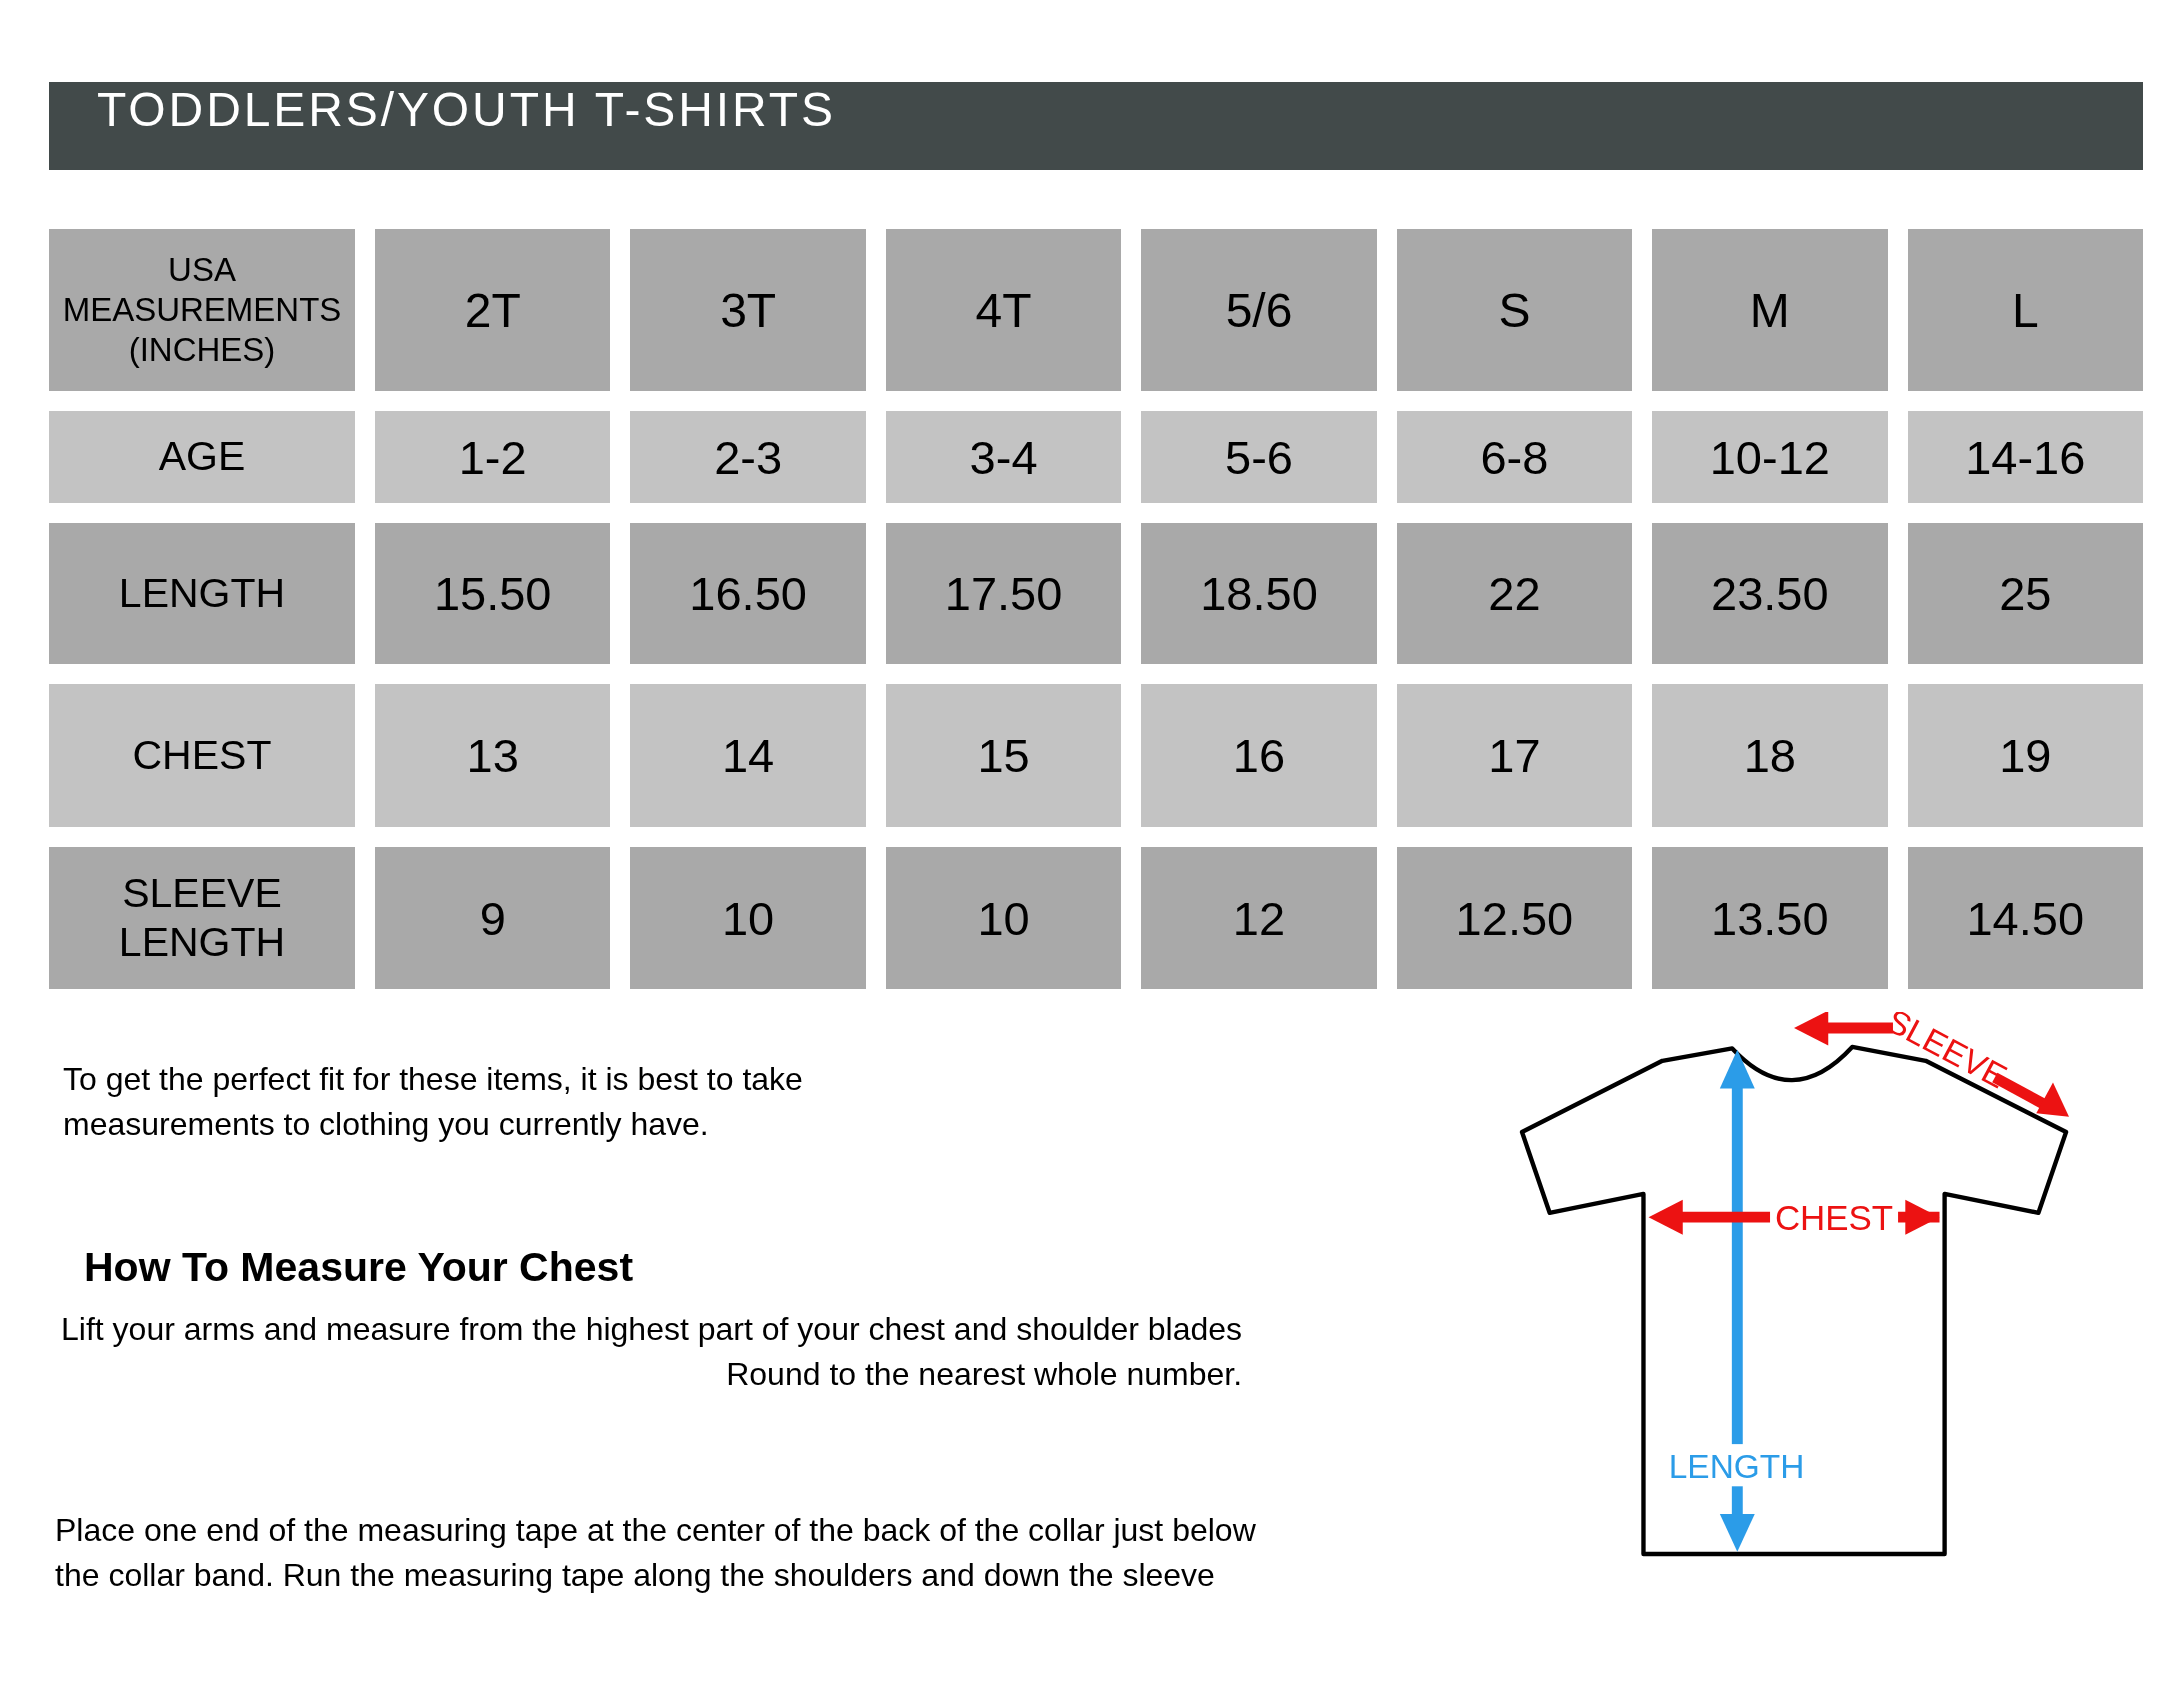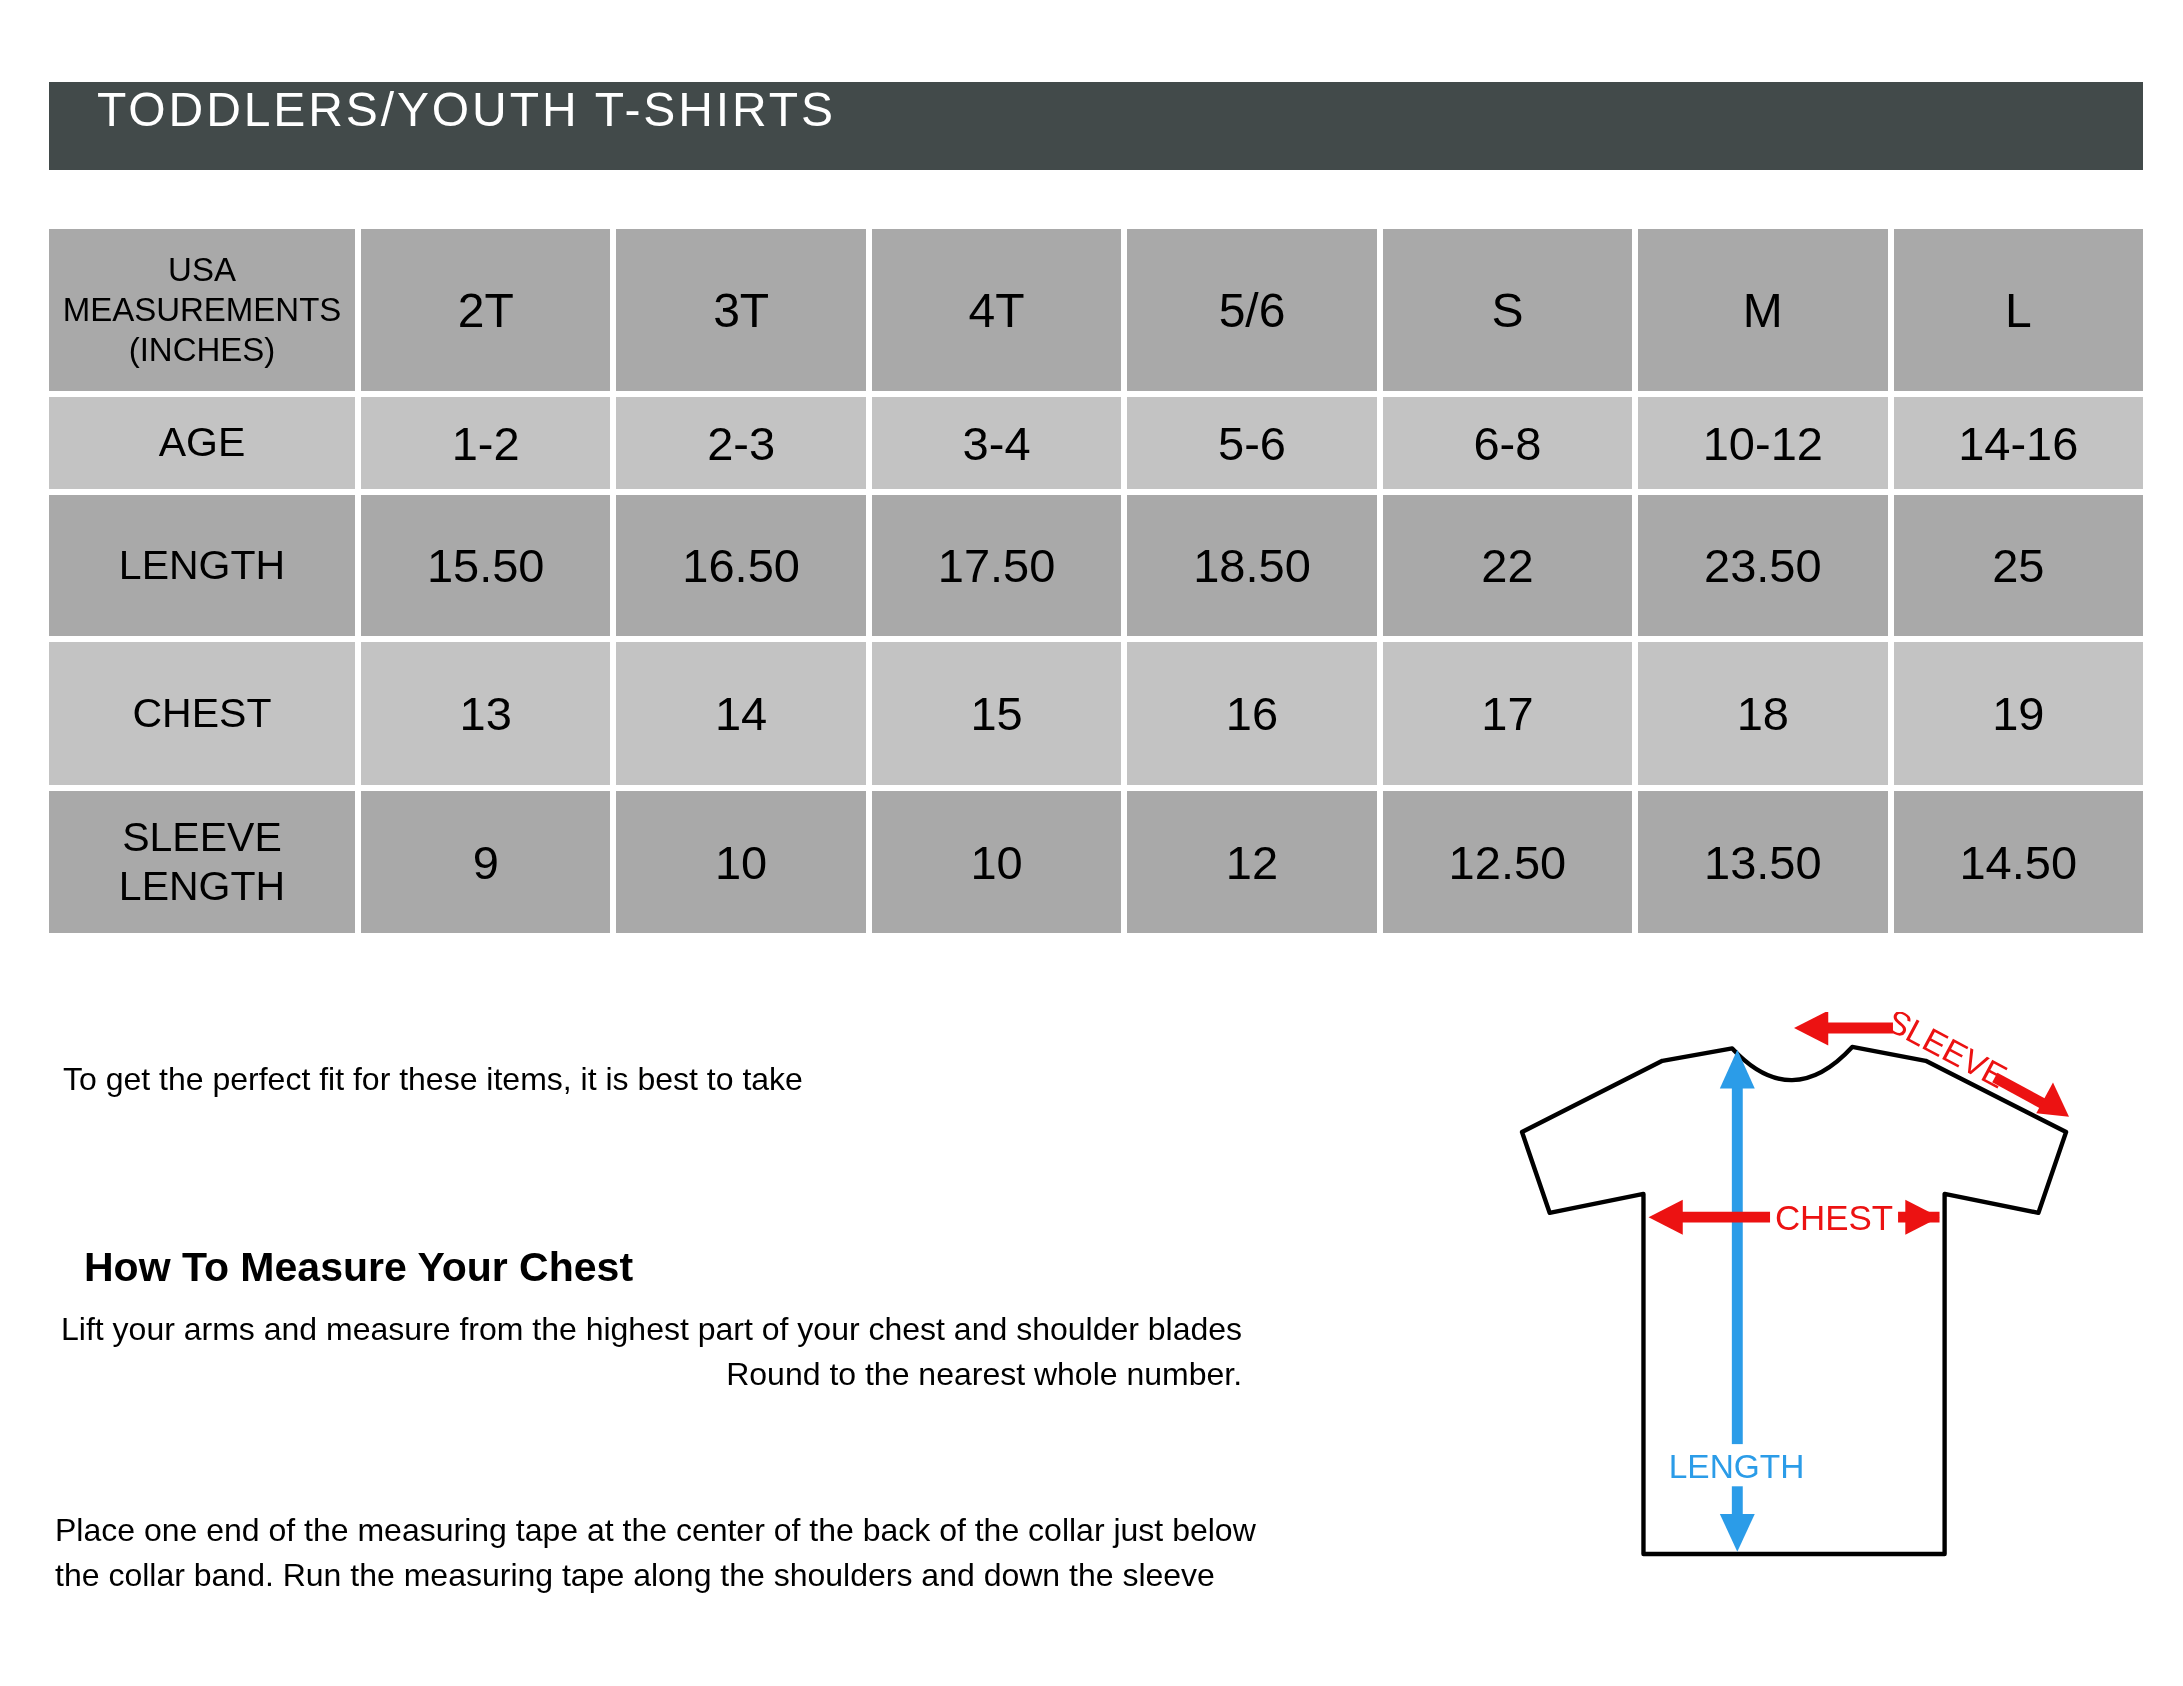--- a/index.html
+++ b/index.html
@@ -20,21 +20,21 @@
   }
   .titlebar span{
     color:#ffffff;font-size:48px;letter-spacing:2.9px;white-space:nowrap;
   }
   
   .size-table{
     position:absolute;left:49px;top:229px;width:2094px;
     display:grid;
     grid-template-columns:306px repeat(7,1fr);
     grid-template-rows:162px 92px 141px 143px 142px;
-    gap:6px;
+    gap:20px;
   }
   .cell{
     display:flex;align-items:center;justify-content:center;
     text-align:center;color:#000;
   }
   .dark{background:#a9a9a9;}
   .light{background:#c3c3c3;text-align:right;}
   .corner{font-size:33px;line-height:1.22;white-space:pre-line;}
   .colhead{font-size:48px;}
   .rowlabel{font-size:41px;line-height:1.2;padding:0 22px;}
@@ -101,20 +101,21 @@
       <div class="cell dark value">10</div>
       <div class="cell dark value">10</div>
       <div class="cell dark value">12</div>
       <div class="cell dark value">12.50</div>
       <div class="cell dark value">13.50</div>
       <div class="cell dark value">14.50</div>
     </div>
 
   <p class="note-p" id="intro-para">
     <span>To get the perfect fit for these items, it is best to take</span><br>
+    <span>measurements to clothing you currently have.</span>
   </p>
 
   <h2 class="note-h" id="chest-heading">How To Measure Your Chest</h2>
   <p class="note-p" id="chest-para">
     <span>Lift your arms and measure from the highest part of your chest and shoulder blades</span><br>
     <span>Round to the nearest whole number.</span>
   </p>
 
   <p class="note-p" id="sleeve-para">
     <span>Place one end of the measuring tape at the center of the back of the collar just below</span><br>

